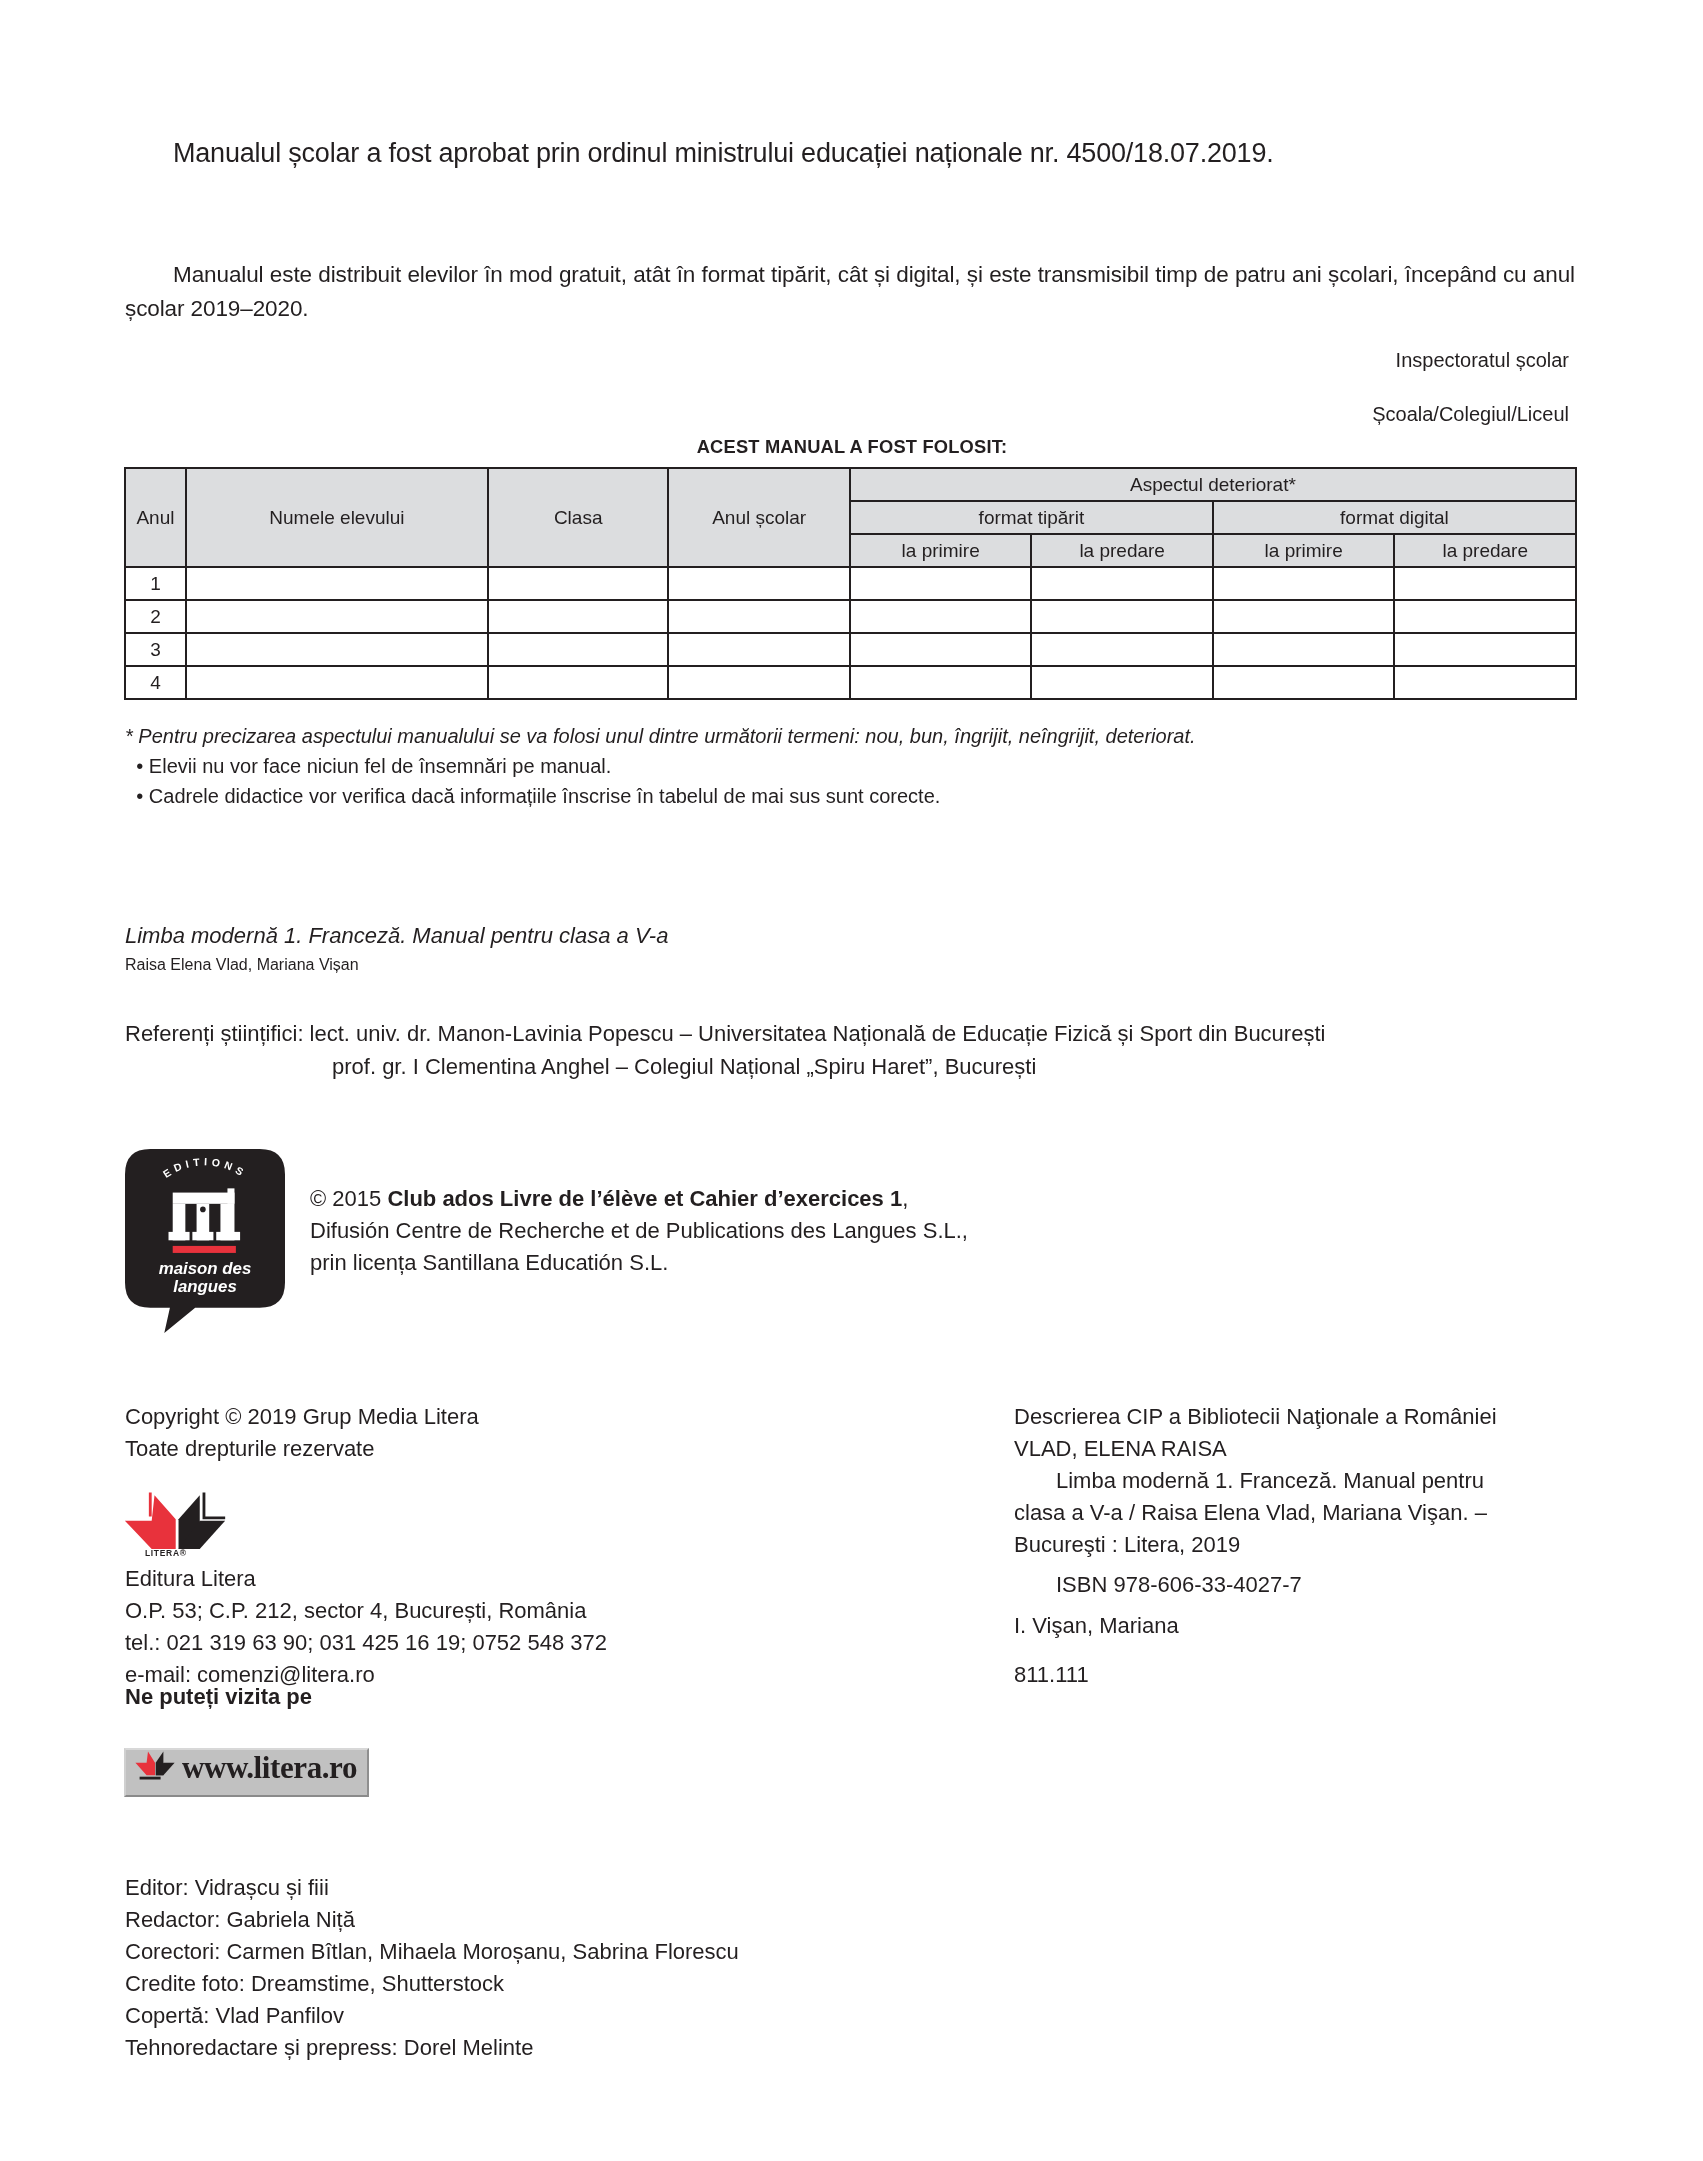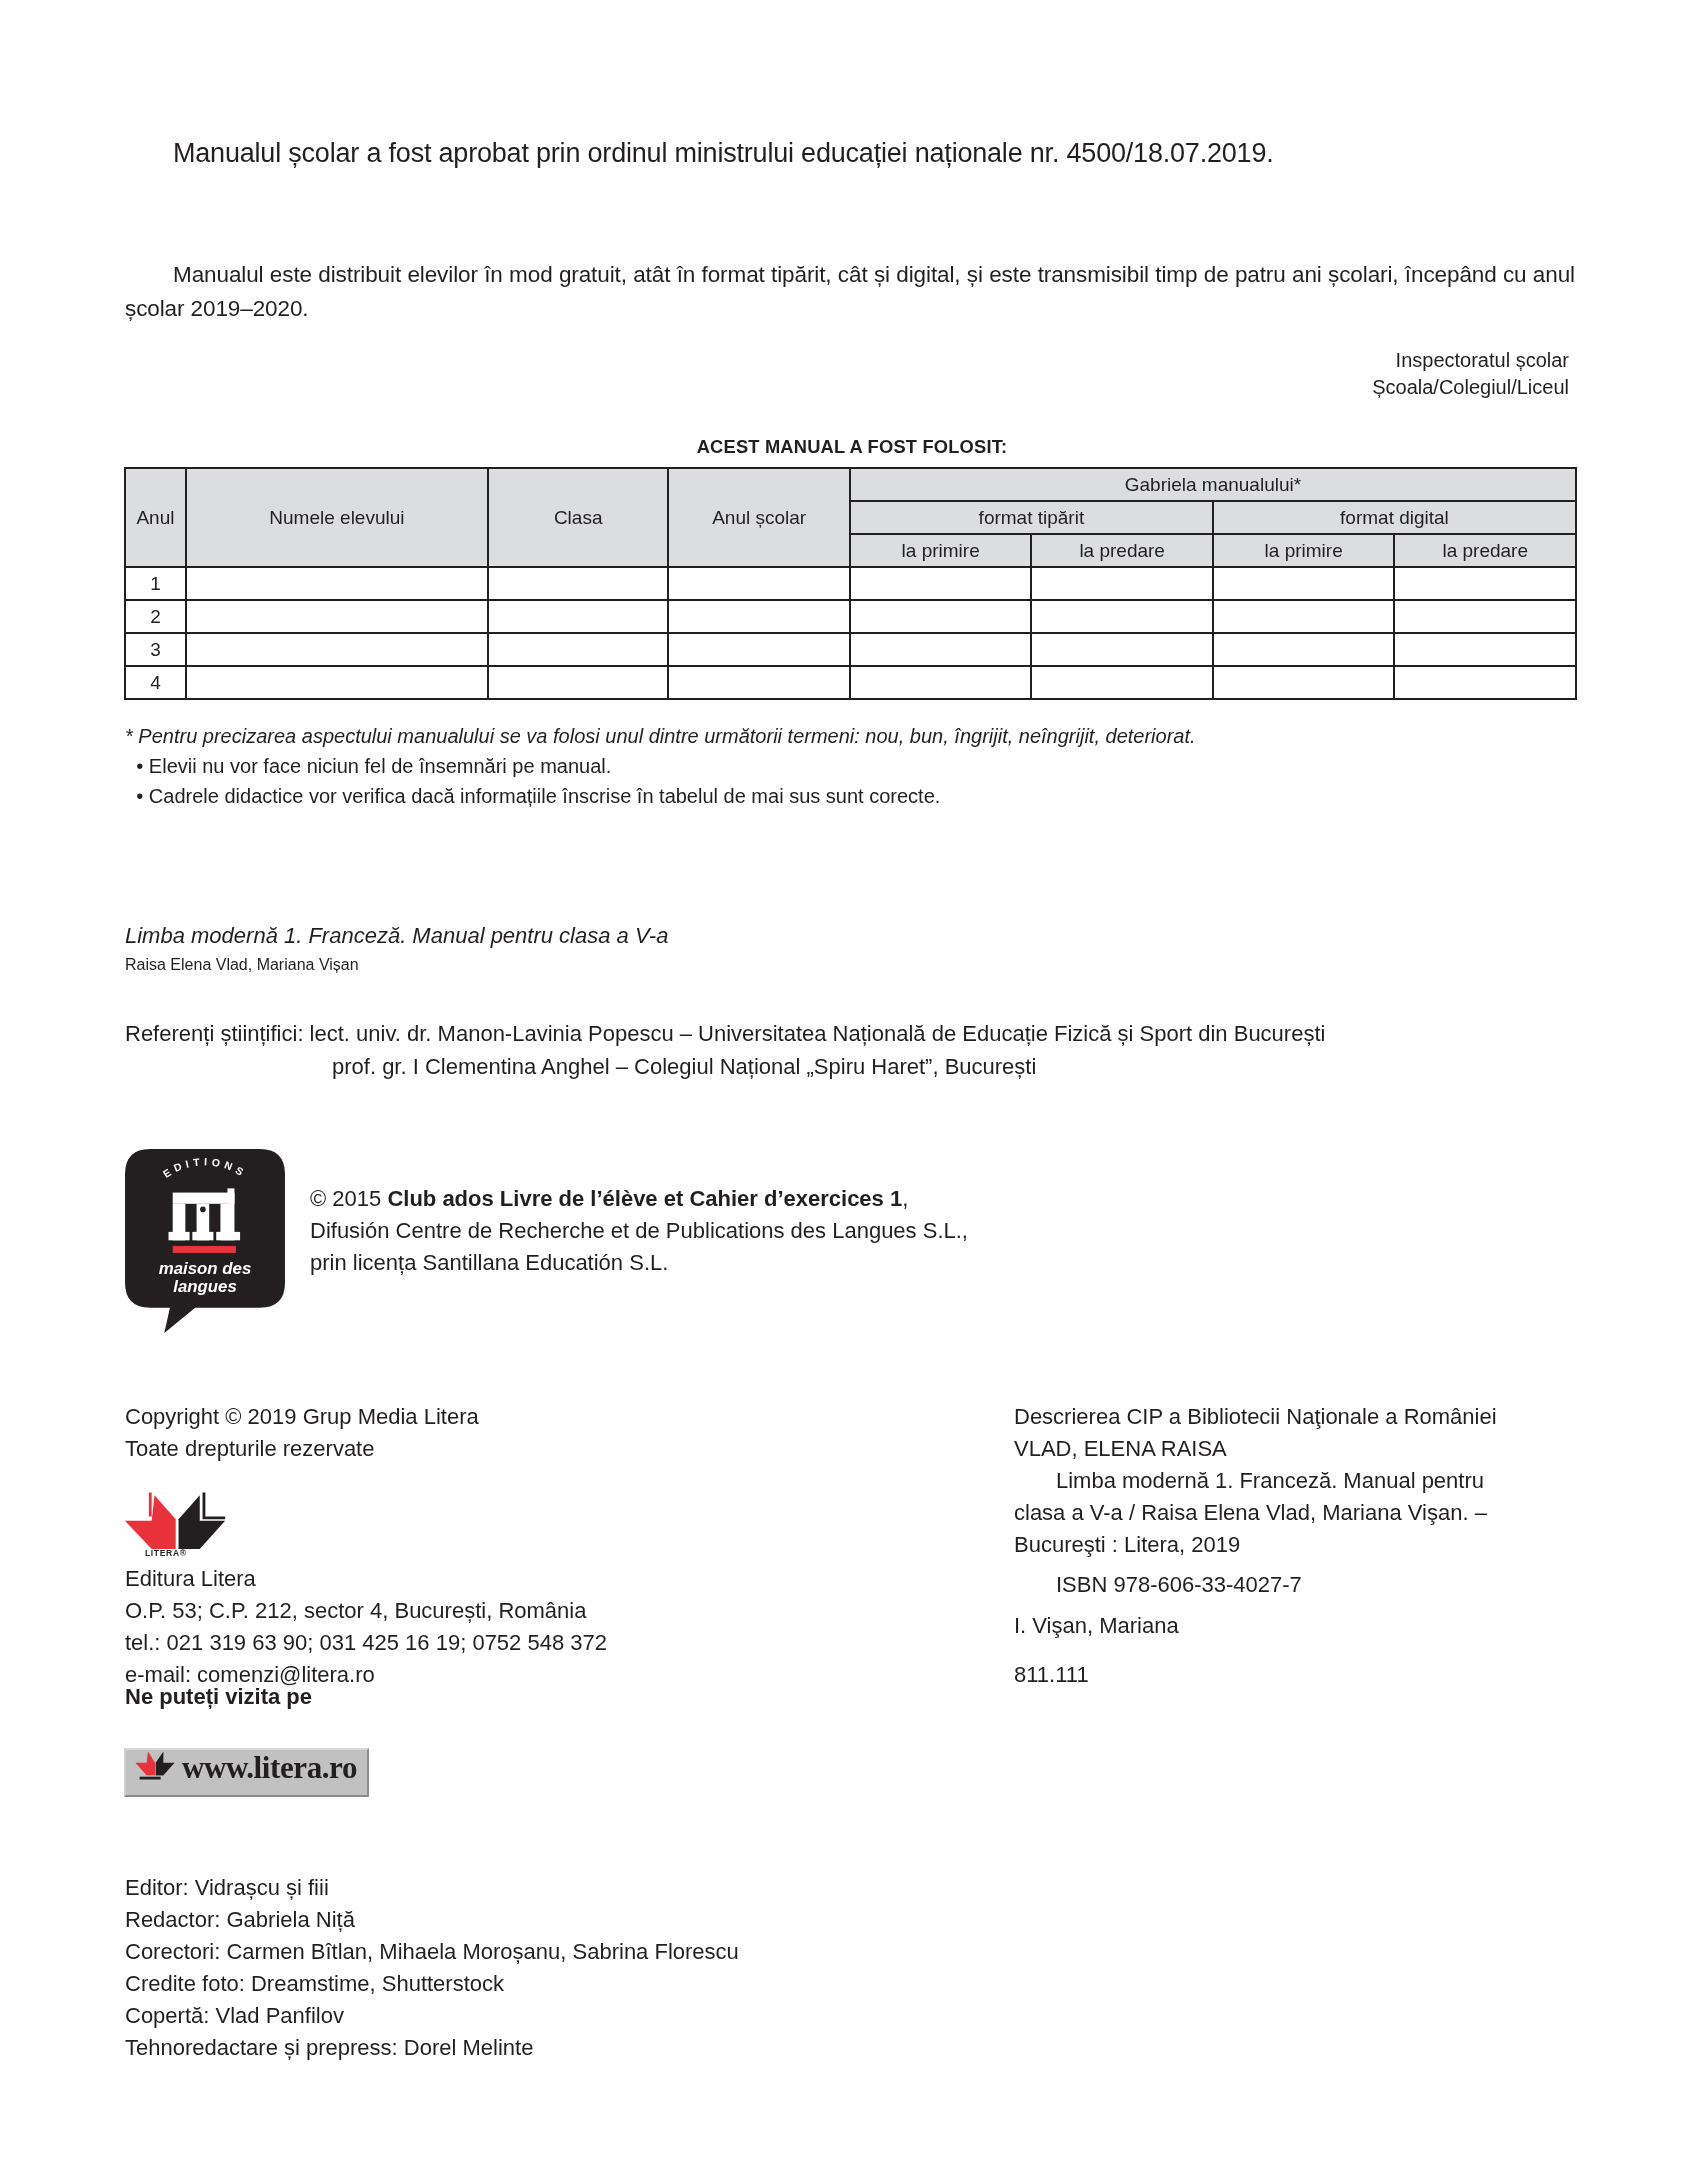--- a/index.html
+++ b/index.html
@@ -41,21 +41,21 @@
 <body>
 
 <div class="abs approval">Manualul școlar a fost aprobat prin ordinul ministrului educației naționale nr. 4500/18.07.2019.</div>
 
 <div class="abs distrib"><span class="indent"></span><span>Manualul este distribuit elevilor în mod gratuit, atât în format tipărit, cât și digital, și este transmisibil timp de patru ani școlari, începând cu anul școlar 2019–2020.</span></div>
 
 <div class="abs fill-line" style="top:349px;">
   <span class="lbl">Inspectoratul școlar</span>
   <span class="dots"></span>
 </div>
-<div class="abs fill-line" style="top:376px;">
+<div class="abs fill-line" style="top:403px;">
   <span class="lbl">Școala/Colegiul/Liceul</span>
   <span class="dots"></span>
 </div>
 
 <div class="abs table-title">ACEST MANUAL A FOST FOLOSIT:</div>
 
 <table class="usage">
   <colgroup>
     <col style="width:61px">
       <col style="width:303px">
@@ -65,21 +65,21 @@
       <col style="width:182px">
       <col style="width:182px">
       <col style="width:182px">
   </colgroup>
   <tbody>
       <tr>
     <th rowspan="3">Anul</th>
     <th rowspan="3">Numele elevului</th>
     <th rowspan="3">Clasa</th>
     <th rowspan="3">Anul școlar</th>
-    <th colspan="4">Gabriela manualului*</th>
+    <th colspan="4">Aspectul deteriorat*</th>
   </tr>
   <tr>
     <th colspan="2">format tipărit</th>
     <th colspan="2">format digital</th>
   </tr>
   <tr>
     <th>la primire</th>
     <th>la predare</th>
     <th>la primire</th>
     <th>la predare</th>

